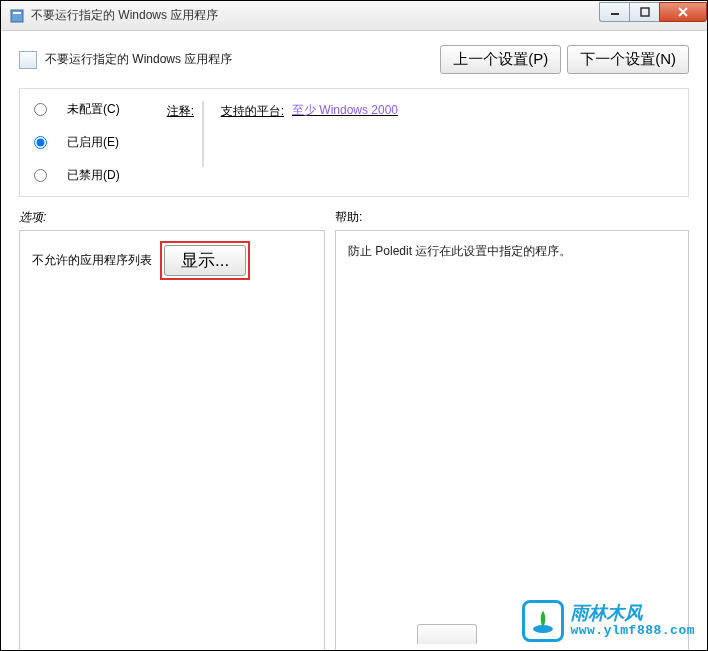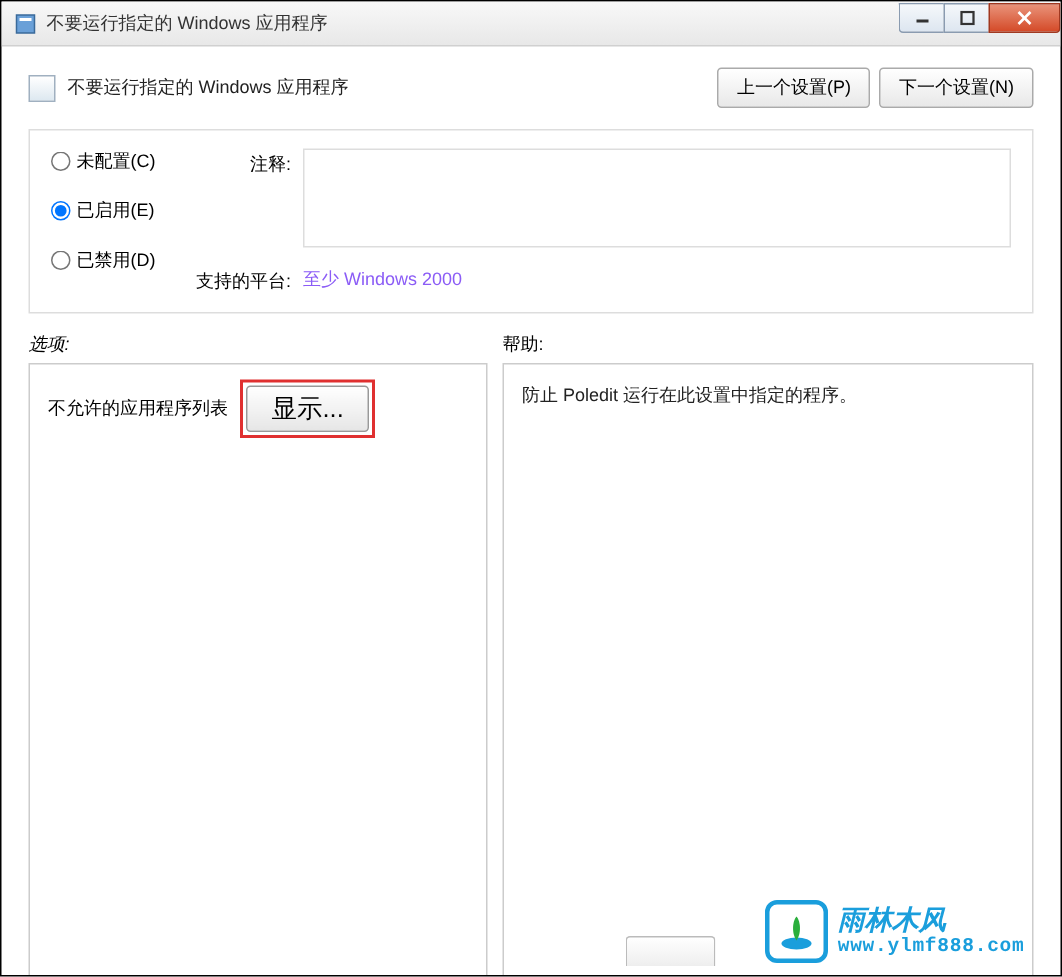--- a/index.html
+++ b/index.html
@@ -61,34 +61,34 @@
       background: linear-gradient(to bottom, #fff, #dde8f0);
       margin-right: 8px;
     }
     .header-title { font-size: 12px; color: #222; }
     .nav-buttons { margin-left: auto; display: flex; gap: 6px; }
     .nav-btn {
       padding: 4px 12px;
       background: linear-gradient(to bottom, #fff, #e8e8e8);
       border: 1px solid #aaa;
       border-radius: 3px;
-      font-size: 12px;
+      font-size: 15px;
       cursor: pointer;
       text-align: center;
     }
     .config-section {
       margin: 4px 18px 0 18px;
       border: 1px solid #ddd;
       padding: 12px 14px;
       display: flex;
     }
     .radio-col { width: 92px; display: flex; flex-direction: column; gap: 16px; }
-    .radio-item { display: flex; align-items: center; gap: 4px; }
+    .radio-item { display: flex; align-items: center; gap: 20px; }
     .radio-item input { margin: 0; }
-    .fields-col { flex: 1; display: flex; flex-direction: column; gap: 12px; }
+    .fields-col { flex: 1; display: flex; gap: 12px; text-decoration: underline; }
     .field-row { display: flex; }
     .field-label { width: 76px; text-align: right; padding-right: 8px; padding-top: 2px; }
     .comment-box {
       flex: 1; height: 66px;
       border: 1px solid #ddd;
       background: #fff;
     }
     .platform-text { padding-top: 1px; color: #8b5cf6; }
     .labels-row {
       display: flex;
@@ -119,21 +119,21 @@
     .show-btn {
       padding: 3px 16px;
       background: linear-gradient(to bottom, #fff, #e6e6e6);
       border: 1px solid #999;
       border-radius: 3px;
       font-size: 17px;
       cursor: pointer;
     }
     .watermark {
       position: absolute;
-      right: 24px;
+      right: 12px;
       bottom: 8px;
       display: flex;
       align-items: center;
       gap: 6px;
     }
     .wm-badge {
       width: 42px; height: 42px;
       border: 3px solid #1a9edc;
       border-radius: 8px;
       background: #fff;

